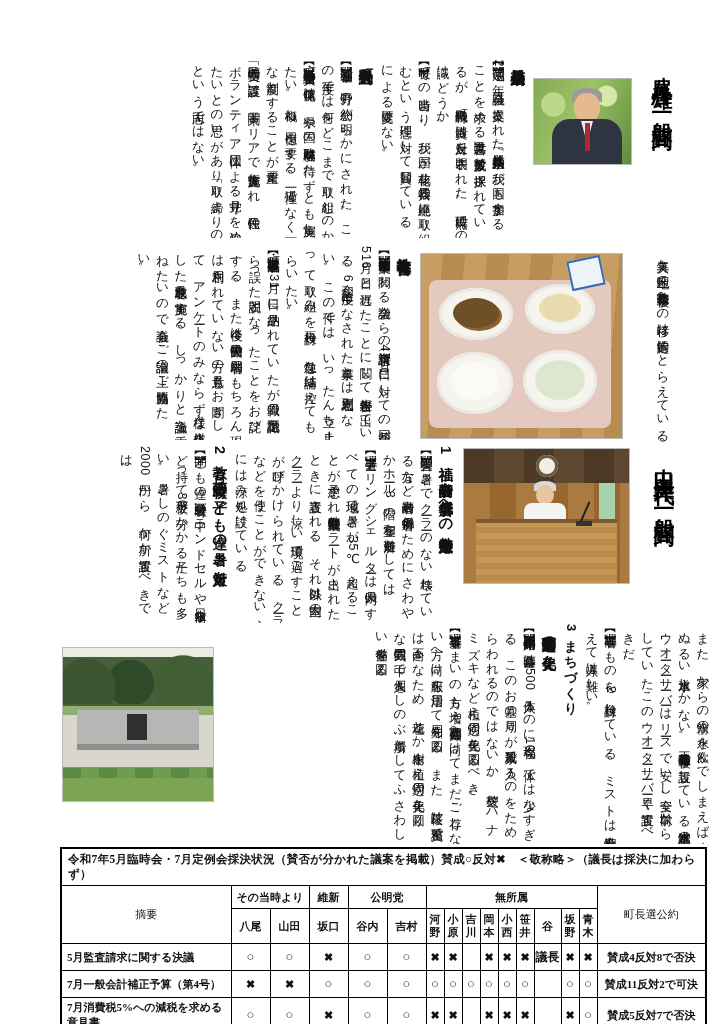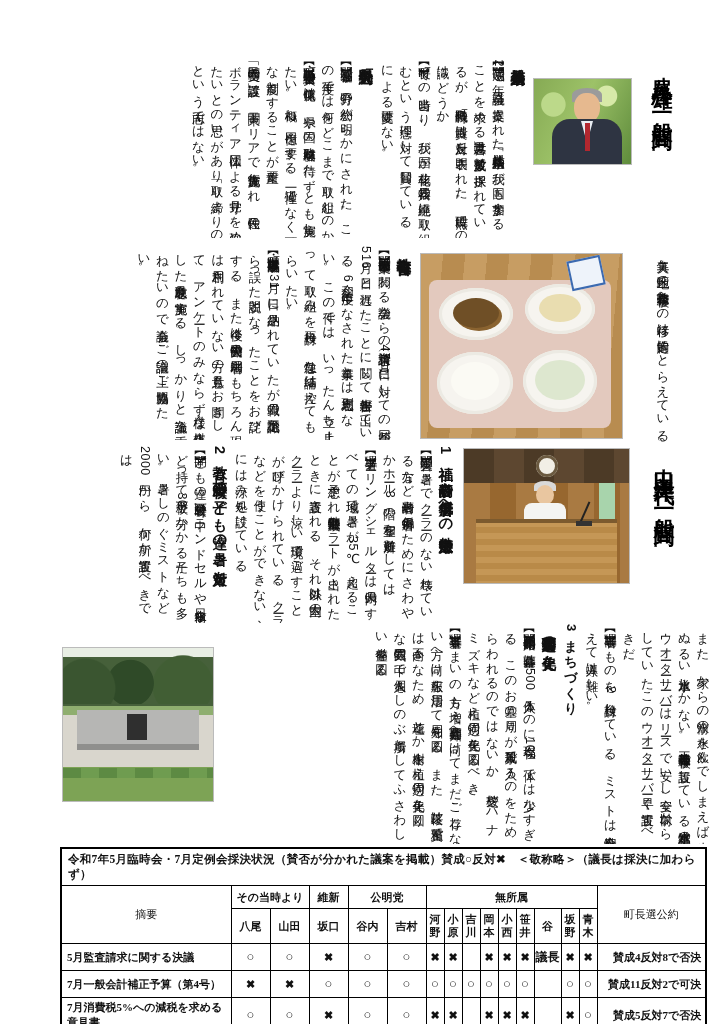--- a/index.html
+++ b/index.html
@@ -75,21 +75,21 @@
   table{border:2px solid #000;}
   .t-title{font-weight:bold;text-align:left;padding:3px 6px;font-size:11.5px;height:18px;letter-spacing:.3px;}
   .t-party{font-weight:bold;height:22px;}
   .t-summary,.t-result-h{font-weight:normal;}
   .name-wide{height:34px;font-weight:bold;font-family:Liberation Serif, serif;}
   .name-narrow{font-weight:bold;line-height:1.15;padding:1px 0;word-break:break-all;}
   .row-label{text-align:left;padding:2px 5px;font-weight:bold;height:22px;}
   .vote{font-size:13px;}
   .vote.no{font-weight:bold;font-size:11px;}
   .vote.chair{font-size:12px;font-weight:bold;}
-  .result{text-align:right;font-weight:bold;padding:2px 4px;}
+  .result{text-align:center;font-weight:bold;padding:2px 4px;}
 </style>
 </head>
 <body>
 
 <div id="page">
 
   <div class="vtitle" id="yao-title" style="left:648px;top:60px;height:330px;">八尾春雄　一般質問</div>
 
   <div class="photo" id="yao-photo" style="left:533px;top:78px;width:97px;height:85px;">
     <div class="hair"></div>

